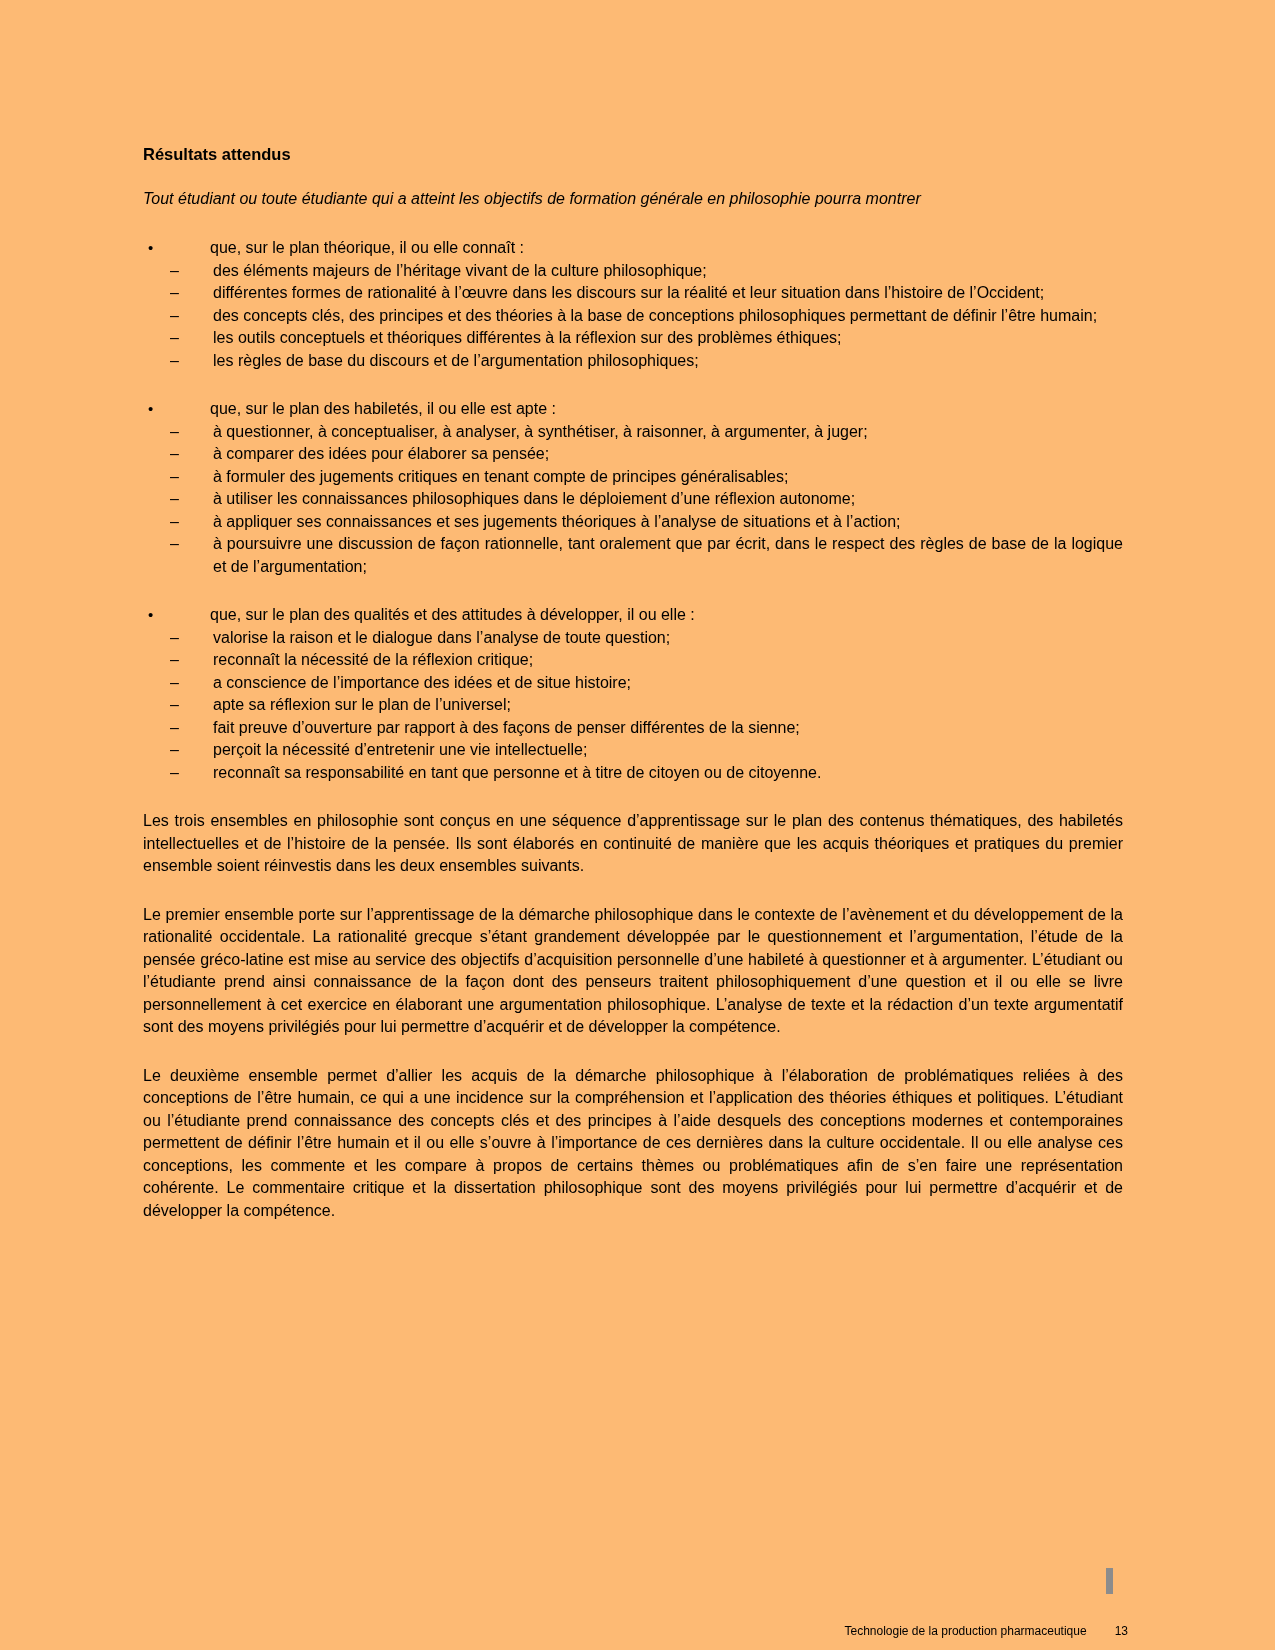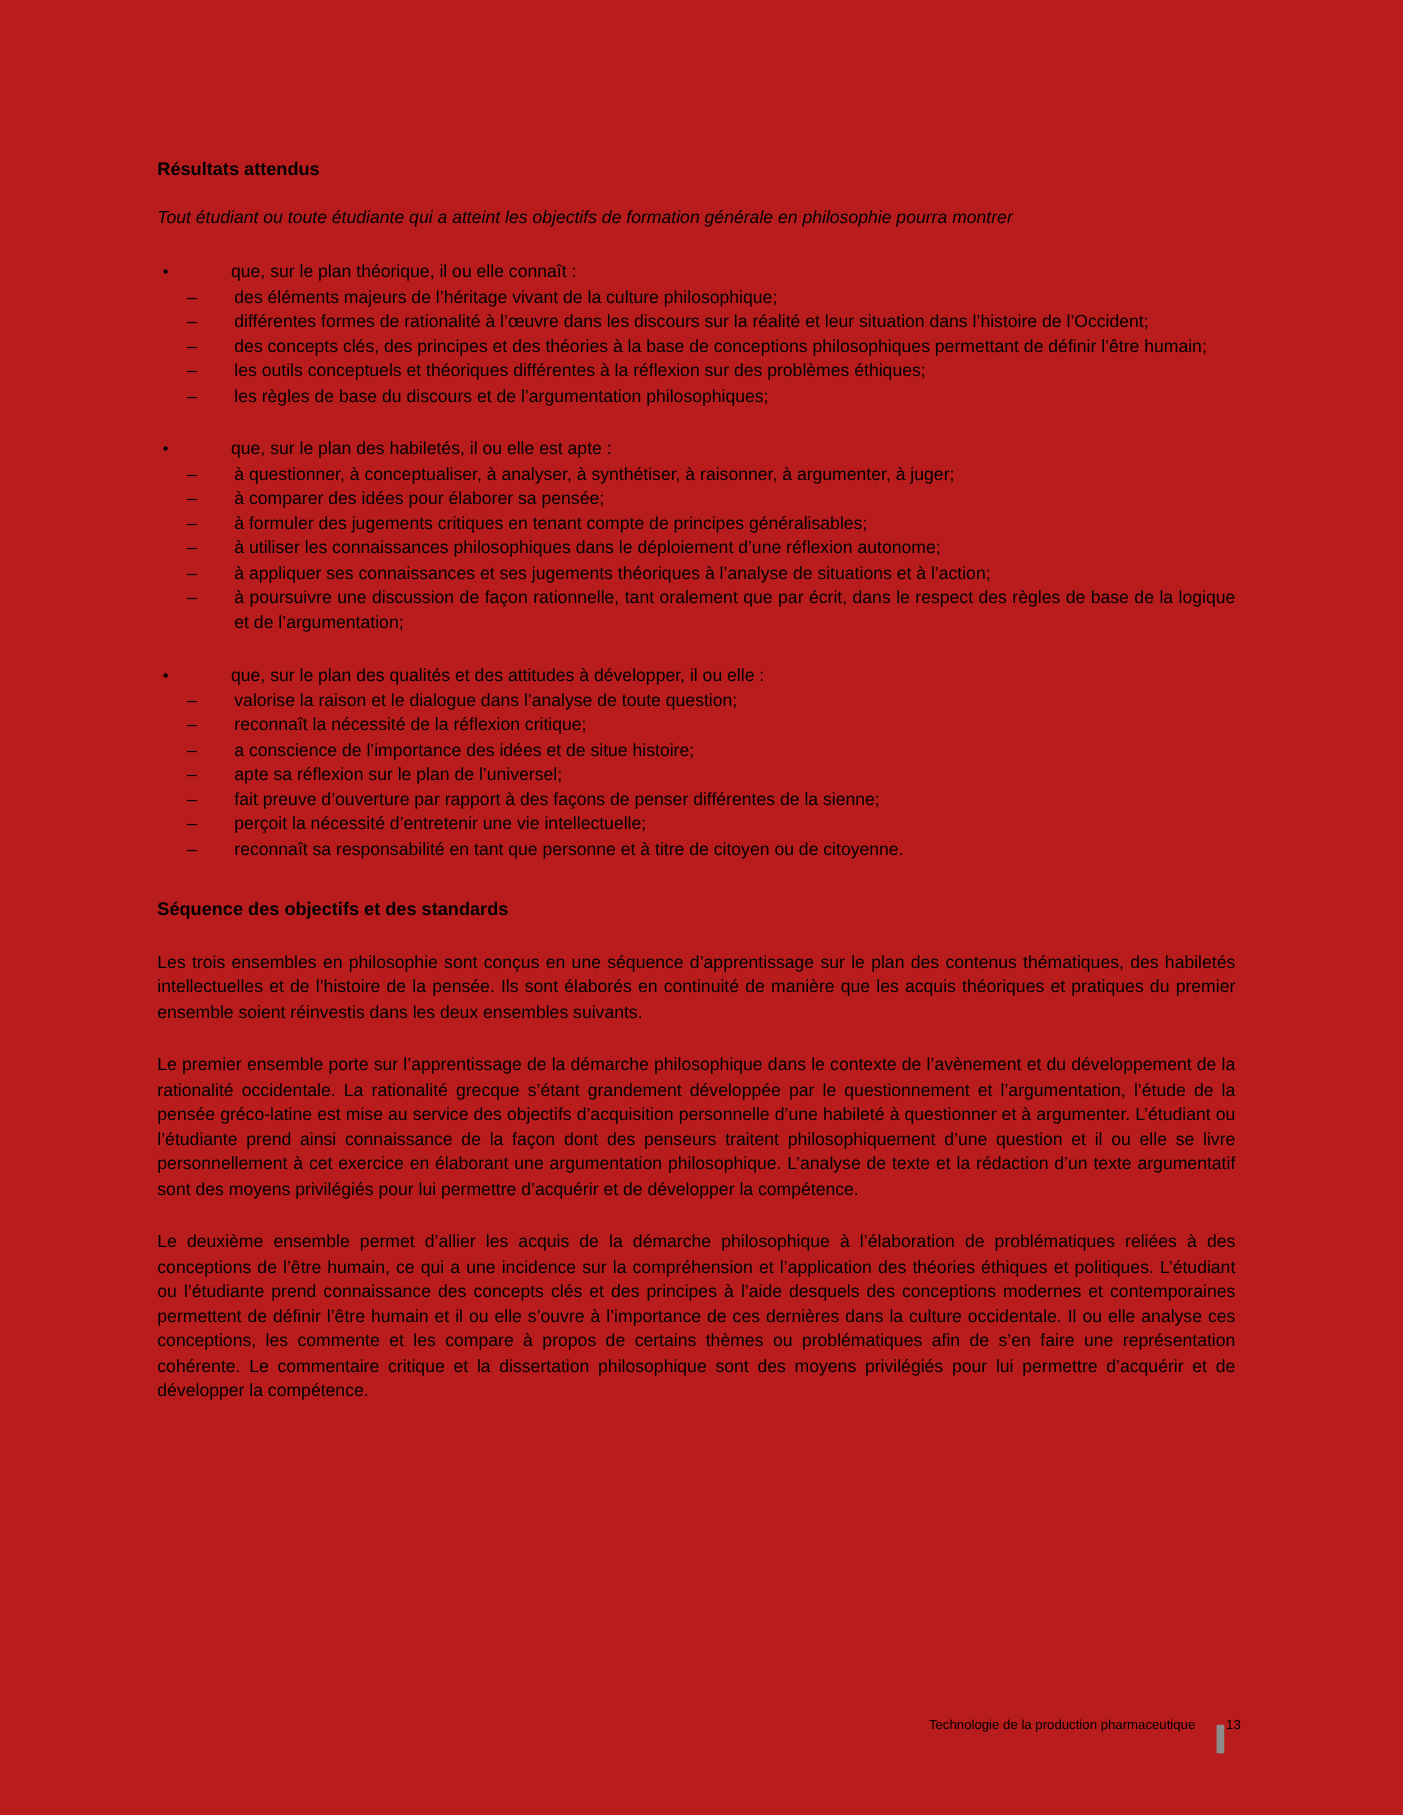--- a/index.html
+++ b/index.html
@@ -1,20 +1,20 @@
 <!DOCTYPE html>
 <html lang="fr"><head>
 <meta charset="utf-8">
 <style>
   html, body { margin: 0; padding: 0; background: #ffffff; }
   .page {
     position: relative;
     width: 1275px;
     height: 1650px;
-    background: #b91c1c;
+    background: #fdba74;
     color: #000000;
     font-family: "Liberation Sans", "DejaVu Sans", sans-serif;
     font-size: 16px;
     line-height: 22.5px;
     overflow: hidden;
   }
   .content {
     position: absolute;
     left: 143px;
     top: 143px;
@@ -47,21 +47,21 @@
     margin-left: 27px;
     width: 23px;
   }
   .sub-text { flex: 1; text-align: justify; margin-left: 20px; }
   .body-par {
     margin: 26px 0 0 0;
     text-align: justify;
   }
   .footer {
     position: absolute;
-    top: 1560px;
+    top: 1623px;
     right: 147px;
     display: flex;
     align-items: baseline;
     gap: 28px;
     font-size: 12px;
     line-height: 16px;
   }
   .corner-bar {
     position: absolute;
     left: 1106px;
@@ -194,21 +194,20 @@
               </div>
 
               <div class="sub-row">
                 <span class="glyph dash">–</span>
                 <span class="sub-text">reconnaît sa responsabilité en tant que personne et à titre de citoyen ou de citoyenne.</span>
               </div>
             </div>
         </div>
       </div>
 
-    <h2 class="section-heading second">Séquence des objectifs et des standards</h2>
 
     <div class="paragraphs">
 
         <p class="body-par">Les trois ensembles en philosophie sont conçus en une séquence d’apprentissage sur le plan des contenus thématiques, des habiletés intellectuelles et de l’histoire de la pensée. Ils sont élaborés en continuité de manière que les acquis théoriques et pratiques du premier ensemble soient réinvestis dans les deux ensembles suivants.</p>
 
         <p class="body-par">Le premier ensemble porte sur l’apprentissage de la démarche philosophique dans le contexte de l’avènement et du développement de la rationalité occidentale. La rationalité grecque s’étant grandement développée par le questionnement et l’argumentation, l’étude de la pensée gréco-latine est mise au service des objectifs d’acquisition personnelle d’une habileté à questionner et à argumenter. L’étudiant ou l’étudiante prend ainsi connaissance de la façon dont des penseurs traitent philosophiquement d’une question et il ou elle se livre personnellement à cet exercice en élaborant une argumentation philosophique. L’analyse de texte et la rédaction d’un texte argumentatif sont des moyens privilégiés pour lui permettre d’acquérir et de développer la compétence.</p>
 
         <p class="body-par">Le deuxième ensemble permet d’allier les acquis de la démarche philosophique à l’élaboration de problématiques reliées à des conceptions de l’être humain, ce qui a une incidence sur la compréhension et l’application des théories éthiques et politiques. L’étudiant ou l’étudiante prend connaissance des concepts clés et des principes à l’aide desquels des conceptions modernes et contemporaines permettent de définir l’être humain et il ou elle s’ouvre à l’importance de ces dernières dans la culture occidentale. Il ou elle analyse ces conceptions, les commente et les compare à propos de certains thèmes ou problématiques afin de s’en faire une représentation cohérente. Le commentaire critique et la dissertation philosophique sont des moyens privilégiés pour lui permettre d’acquérir et de développer la compétence.</p>
       </div>
 

